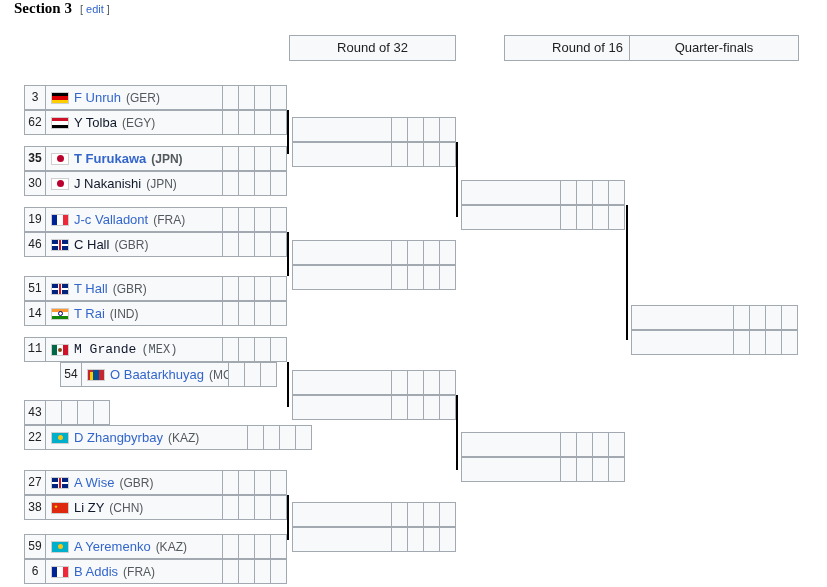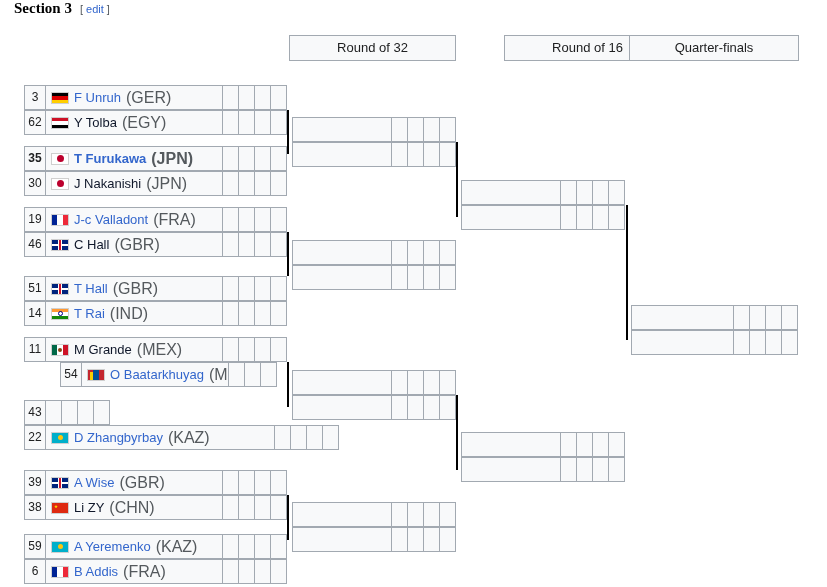--- a/index.html
+++ b/index.html
@@ -89,21 +89,21 @@
     overflow: hidden;
     white-space: nowrap;
   }
   .pname {
     color: #3366cc;
     font-size: 13px;
   }
   .pname.red { color: #0f172a; }
   .ctry {
     color: #54595d;
-    font-size: 16px;
+    font-size: 12px;
   }
   .scorecell {
     box-sizing: border-box;
     width: 16px;
     border: 1px solid #a2a9b1;
     border-left: none;
     background: #f8f9fa;
   }
 
   
@@ -297,21 +297,21 @@
       <span class="flag f-ind"></span>
       <span class="pname">T Rai</span>
       <span class="ctry">(IND)</span>
     </div>
     <div class="scorecell"></div>
     <div class="scorecell"></div>
     <div class="scorecell"></div>
     <div class="scorecell"></div>
   </div>
 
-  <div class="slot" style="left:24px; top:337px; width:263px;">
+  <div class="slot" style="left:24px; top:337px; width:263px;font-family:Liberation Mono, monospace;">
     <div class="seed">11</div>
     <div class="namecell">
       <span class="flag f-mex"></span>
       <span class="pname red">M Grande</span>
       <span class="ctry">(MEX)</span>
     </div>
     <div class="scorecell"></div>
     <div class="scorecell"></div>
     <div class="scorecell"></div>
     <div class="scorecell"></div>
@@ -328,35 +328,35 @@
     <div class="scorecell"></div>
   </div>
 
   <div class="slot" style="left:24px; top:400px; width:263px;">
     <div class="seed">43</div>
     <div class="scorecell"></div>
     <div class="scorecell"></div>
     <div class="scorecell"></div>
     <div class="scorecell"></div>
   </div>
-  <div class="slot" style="left:24px; top:425px; width:315px;">
+  <div class="slot" style="left:24px; top:425px; width:288px;">
     <div class="seed">22</div>
     <div class="namecell">
       <span class="flag f-kaz"></span>
       <span class="pname">D Zhangbyrbay</span>
       <span class="ctry">(KAZ)</span>
     </div>
     <div class="scorecell"></div>
     <div class="scorecell"></div>
     <div class="scorecell"></div>
     <div class="scorecell"></div>
   </div>
 
   <div class="slot" style="left:24px; top:470px; width:263px;">
-    <div class="seed">39</div>
+    <div class="seed">27</div>
     <div class="namecell">
       <span class="flag f-gbr"></span>
       <span class="pname">A Wise</span>
       <span class="ctry">(GBR)</span>
     </div>
     <div class="scorecell"></div>
     <div class="scorecell"></div>
     <div class="scorecell"></div>
     <div class="scorecell"></div>
   </div>

